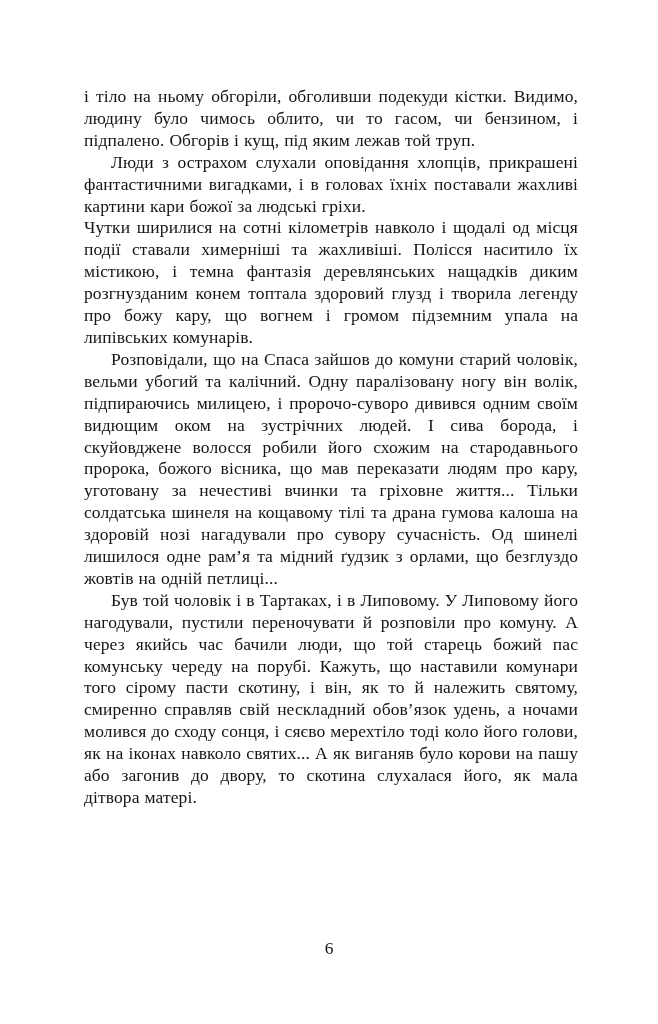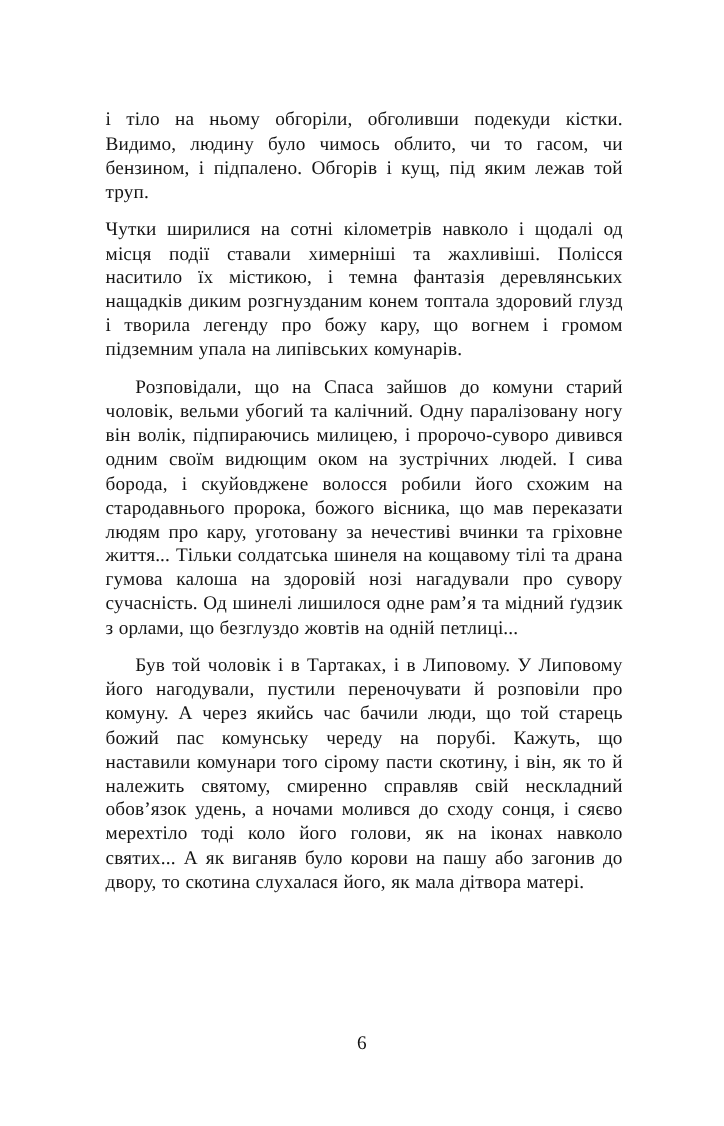--- a/index.html
+++ b/index.html
@@ -24,21 +24,21 @@
     position: absolute;
     left: 84px;
     top: 86px;
     width: 494px;
     text-align: justify;
     font-size: 17.5px;
     line-height: 21.9px;
     letter-spacing: 0.1px;
   }
   .para {
-    margin: 12px;
+    margin: 0;
     padding: 0;
     text-indent: 0;
     word-spacing: 0.5px;
   }
   .para.indent {
     text-indent: 27px;
   }
   .page-number {
     position: absolute;
     left: 0;
@@ -48,18 +48,19 @@
     font-size: 17.5px;
     color: #141414;
   }
 </style>
 </head>
 <body>
 
 <div class="page">
   <div class="text-block">
       <p class="para">і тіло на ньому обгоріли, обголивши подекуди кістки. Видимо, людину було чимось облито, чи то гасом, чи бензином, і підпалено. Обгорів і кущ, під яким лежав той труп.</p>
+      <p class="para indent">Люди з острахом слухали оповідання хлопців, прикрашені фантастичними вигадками, і в головах їхніх поставали жахливі картини кари божої за людські гріхи.</p>
       <p class="para">Чутки ширилися на сотні кілометрів навколо і щодалі од місця події ставали химерніші та жахливіші. Полісся наситило їх містикою, і темна фантазія деревлянських нащадків диким розгнузданим конем топтала здоровий глузд і творила легенду про божу кару, що вогнем і громом підземним упала на липівських комунарів.</p>
       <p class="para indent">Розповідали, що на Спаса зайшов до комуни старий чоловік, вельми убогий та калічний. Одну паралізовану ногу він волік, підпираючись милицею, і пророчо-суворо дивився одним своїм видющим оком на зустрічних людей. І сива борода, і скуйовджене волосся робили його схожим на стародавнього пророка, божого вісника, що мав переказати людям про кару, уготовану за нечестиві вчинки та гріховне життя... Тільки солдатська шинеля на кощавому тілі та драна гумова калоша на здоровій нозі нагадували про сувору сучасність. Од шинелі лишилося одне рам’я та мідний ґудзик з орлами, що безглуздо жовтів на одній петлиці...</p>
       <p class="para indent">Був той чоловік і в Тартаках, і в Липовому. У Липовому його нагодували, пустили переночувати й розповіли про комуну. А через якийсь час бачили люди, що той старець божий пас комунську череду на порубі. Кажуть, що наставили комунари того сірому пасти скотину, і він, як то й належить святому, смиренно справляв свій нескладний обов’язок удень, а ночами молився до сходу сонця, і сяєво мерехтіло тоді коло його голови, як на іконах навколо святих... А як виганяв було корови на пашу або загонив до двору, то скотина слухалася його, як мала дітвора матері.</p>
     </div>
   <div class="page-number">6</div>
 </div>
 
 </body></html>

